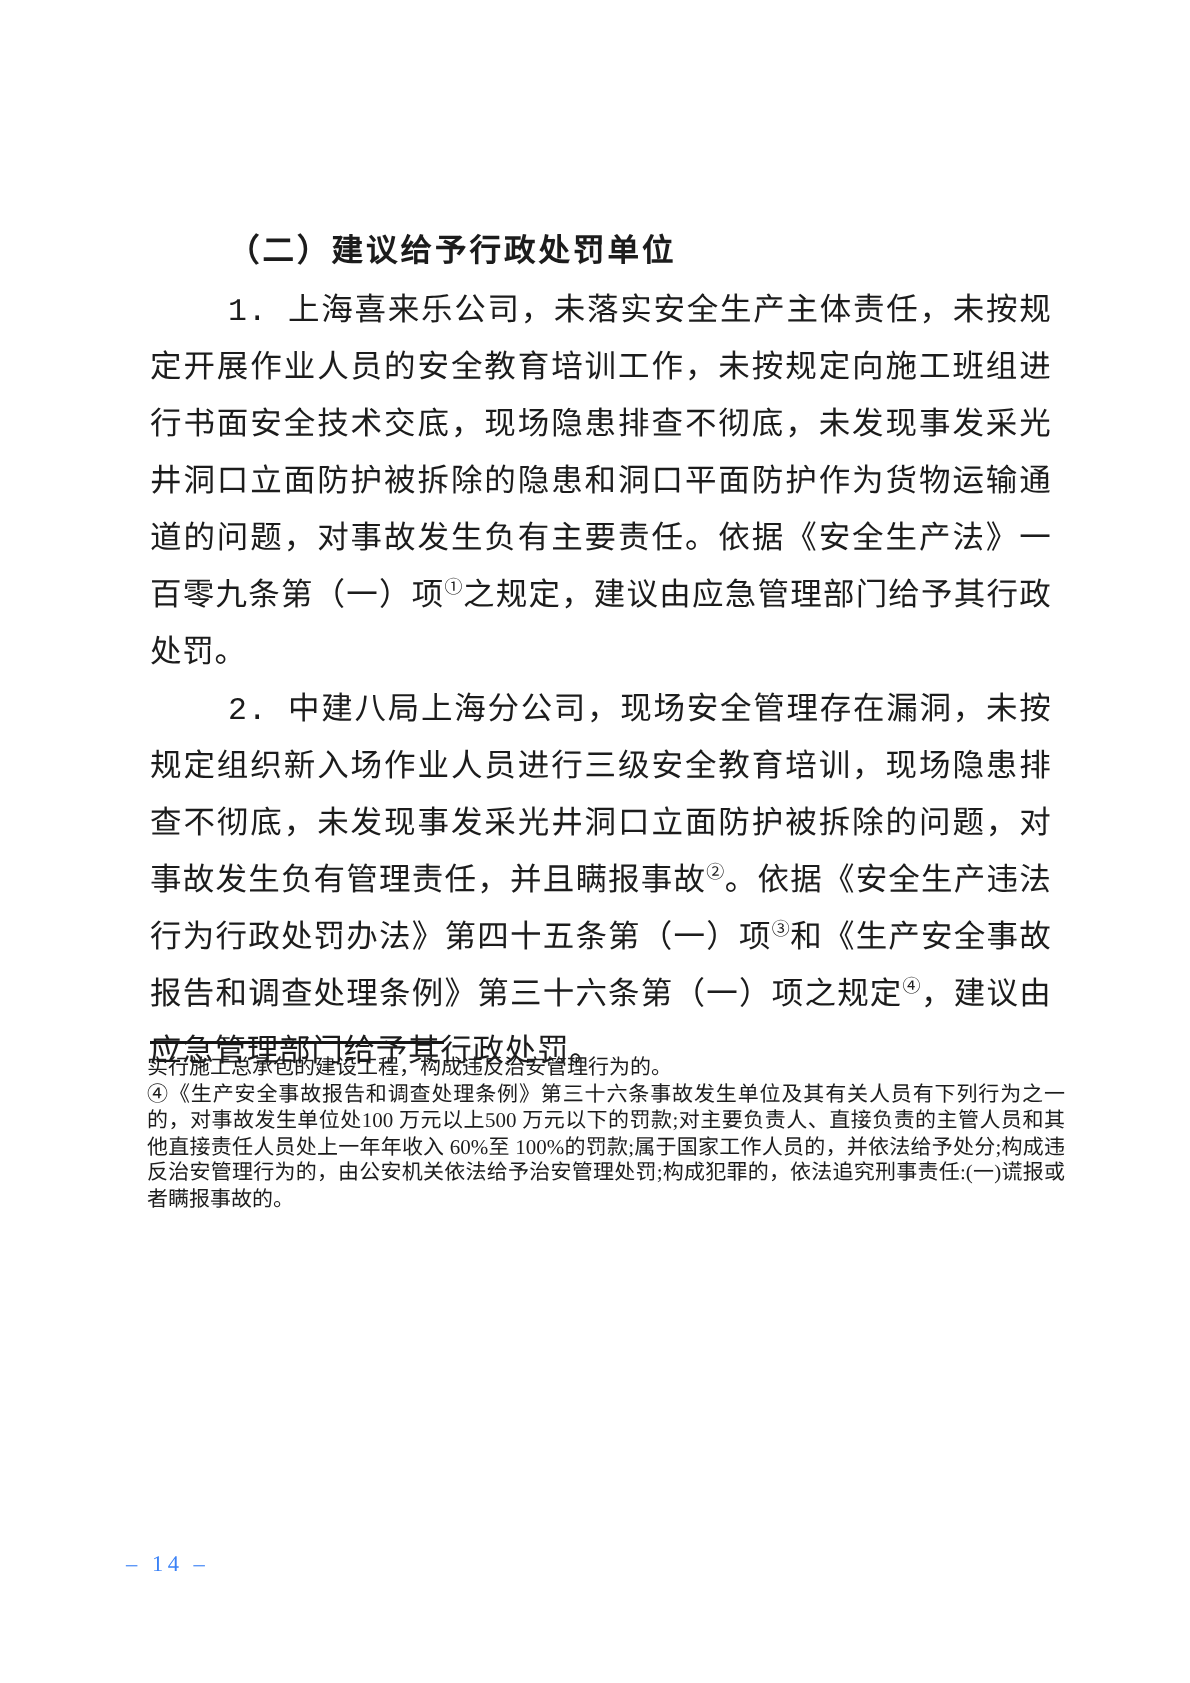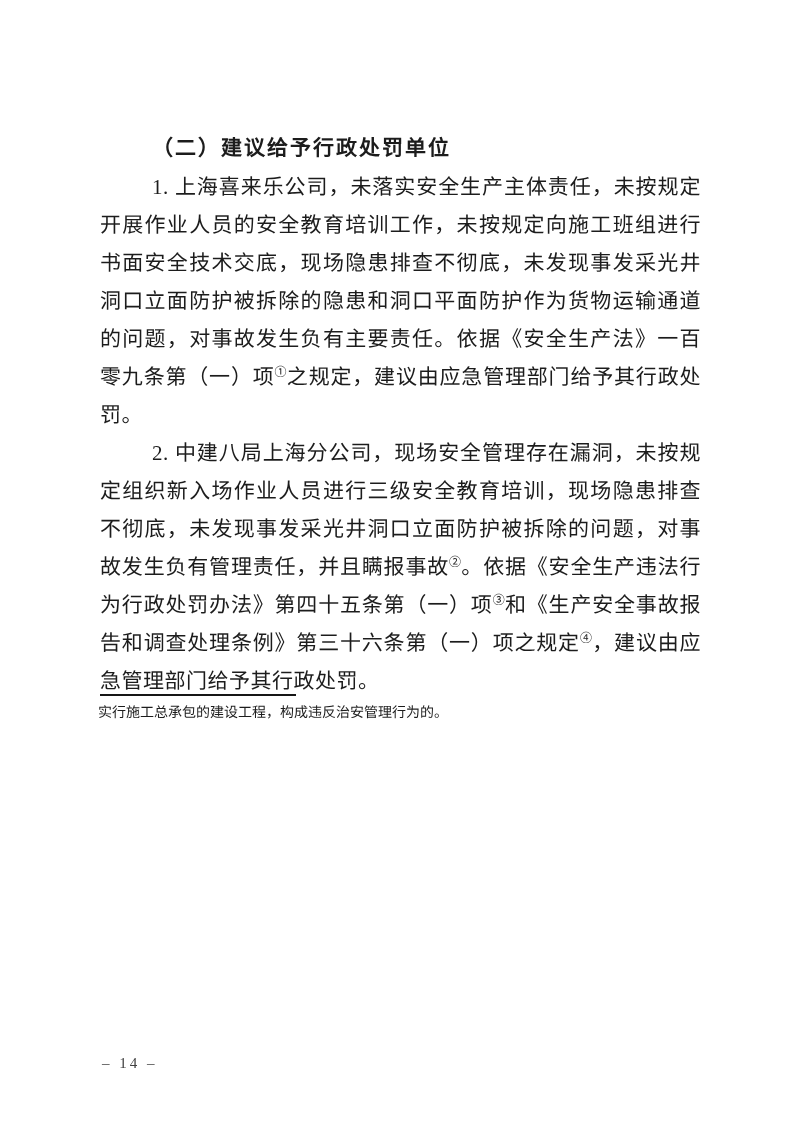--- a/index.html
+++ b/index.html
@@ -12,22 +12,23 @@
     width: 793px;
     height: 1122px;
     background: #ffffff;
     color: #1c1c1c;
     font-family: "Liberation Serif", "DejaVu Serif", serif;
     overflow: hidden;
   }
   .content {
     position: absolute;
     left: 100px;
-    top: 128px;
+    top: 150px;
     width: 601px;
+    font-family: Liberation Mono, monospace;
   }
   .heading {
     margin: 0;
     font-size: 21px;
     font-weight: bold;
     line-height: 40px;
     text-indent: 52px;
     letter-spacing: 2px;
   }
   .para {
@@ -59,43 +60,43 @@
     width: 196px;
     height: 0;
     border-top: 2px solid #161616;
     margin: 0 0 8px 2px;
   }
   .fn {
     margin: 0;
   }
   .page-number {
     position: absolute;
-    left: 102px;
+    left: 84px;
     top: 1035px;
     font-size: 15px;
     letter-spacing: 3px;
-    color: #404040;
-    margin-top: 20px;
+    color: #3b82f6;
   }
 </style>
 </head>
 <body>
 
 <div class="sheet">
 
   <main class="content">
 
     <h2 class="heading">（二）建议给予行政处罚单位</h2>
 
     <p class="para"><span>1. 上海喜来乐公司，未落实安全生产主体责任，未按规定开展作业人员的安全教育培训工作，未按规定向施工班组进行书面安全技术交底，现场隐患排查不彻底，未发现事发采光井洞口立面防护被拆除的隐患和洞口平面防护作为货物运输通道的问题，对事故发生负有主要责任。依据《安全生产法》一百零九条第（一）项</span><sup class="fnref">①</sup><span>之规定，建议由应急管理部门给予其行政处罚。</span></p>
 
     <p class="para"><span>2. 中建八局上海分公司，现场安全管理存在漏洞，未按规定组织新入场作业人员进行三级安全教育培训，现场隐患排查不彻底，未发现事发采光井洞口立面防护被拆除的问题，对事故发生负有管理责任，并且瞒报事故</span><sup class="fnref">②</sup><span>。依据《安全生产违法行为行政处罚办法》第四十五条第（一）项</span><sup class="fnref">③</sup><span>和《生产安全事故报告和调查处理条例》第三十六条第（一）项之规定</span><sup class="fnref">④</sup><span>，建议由应急管理部门给予其行政处罚。</span></p>
 
   </main>
 
   <footer class="footnotes">
     <div class="fn-rule"></div>
     <p class="fn">实行施工总承包的建设工程，构成违反治安管理行为的。</p>
+    <p class="fn">④《生产安全事故报告和调查处理条例》第三十六条事故发生单位及其有关人员有下列行为之一的，对事故发生单位处100 万元以上500 万元以下的罚款;对主要负责人、直接负责的主管人员和其他直接责任人员处上一年年收入 60%至 100%的罚款;属于国家工作人员的，并依法给予处分;构成违反治安管理行为的，由公安机关依法给予治安管理处罚;构成犯罪的，依法追究刑事责任:(一)谎报或者瞒报事故的。</p>
   </footer>
 
   <div class="page-number">– 14 –</div>
 
 </div>
 
 </body></html>

